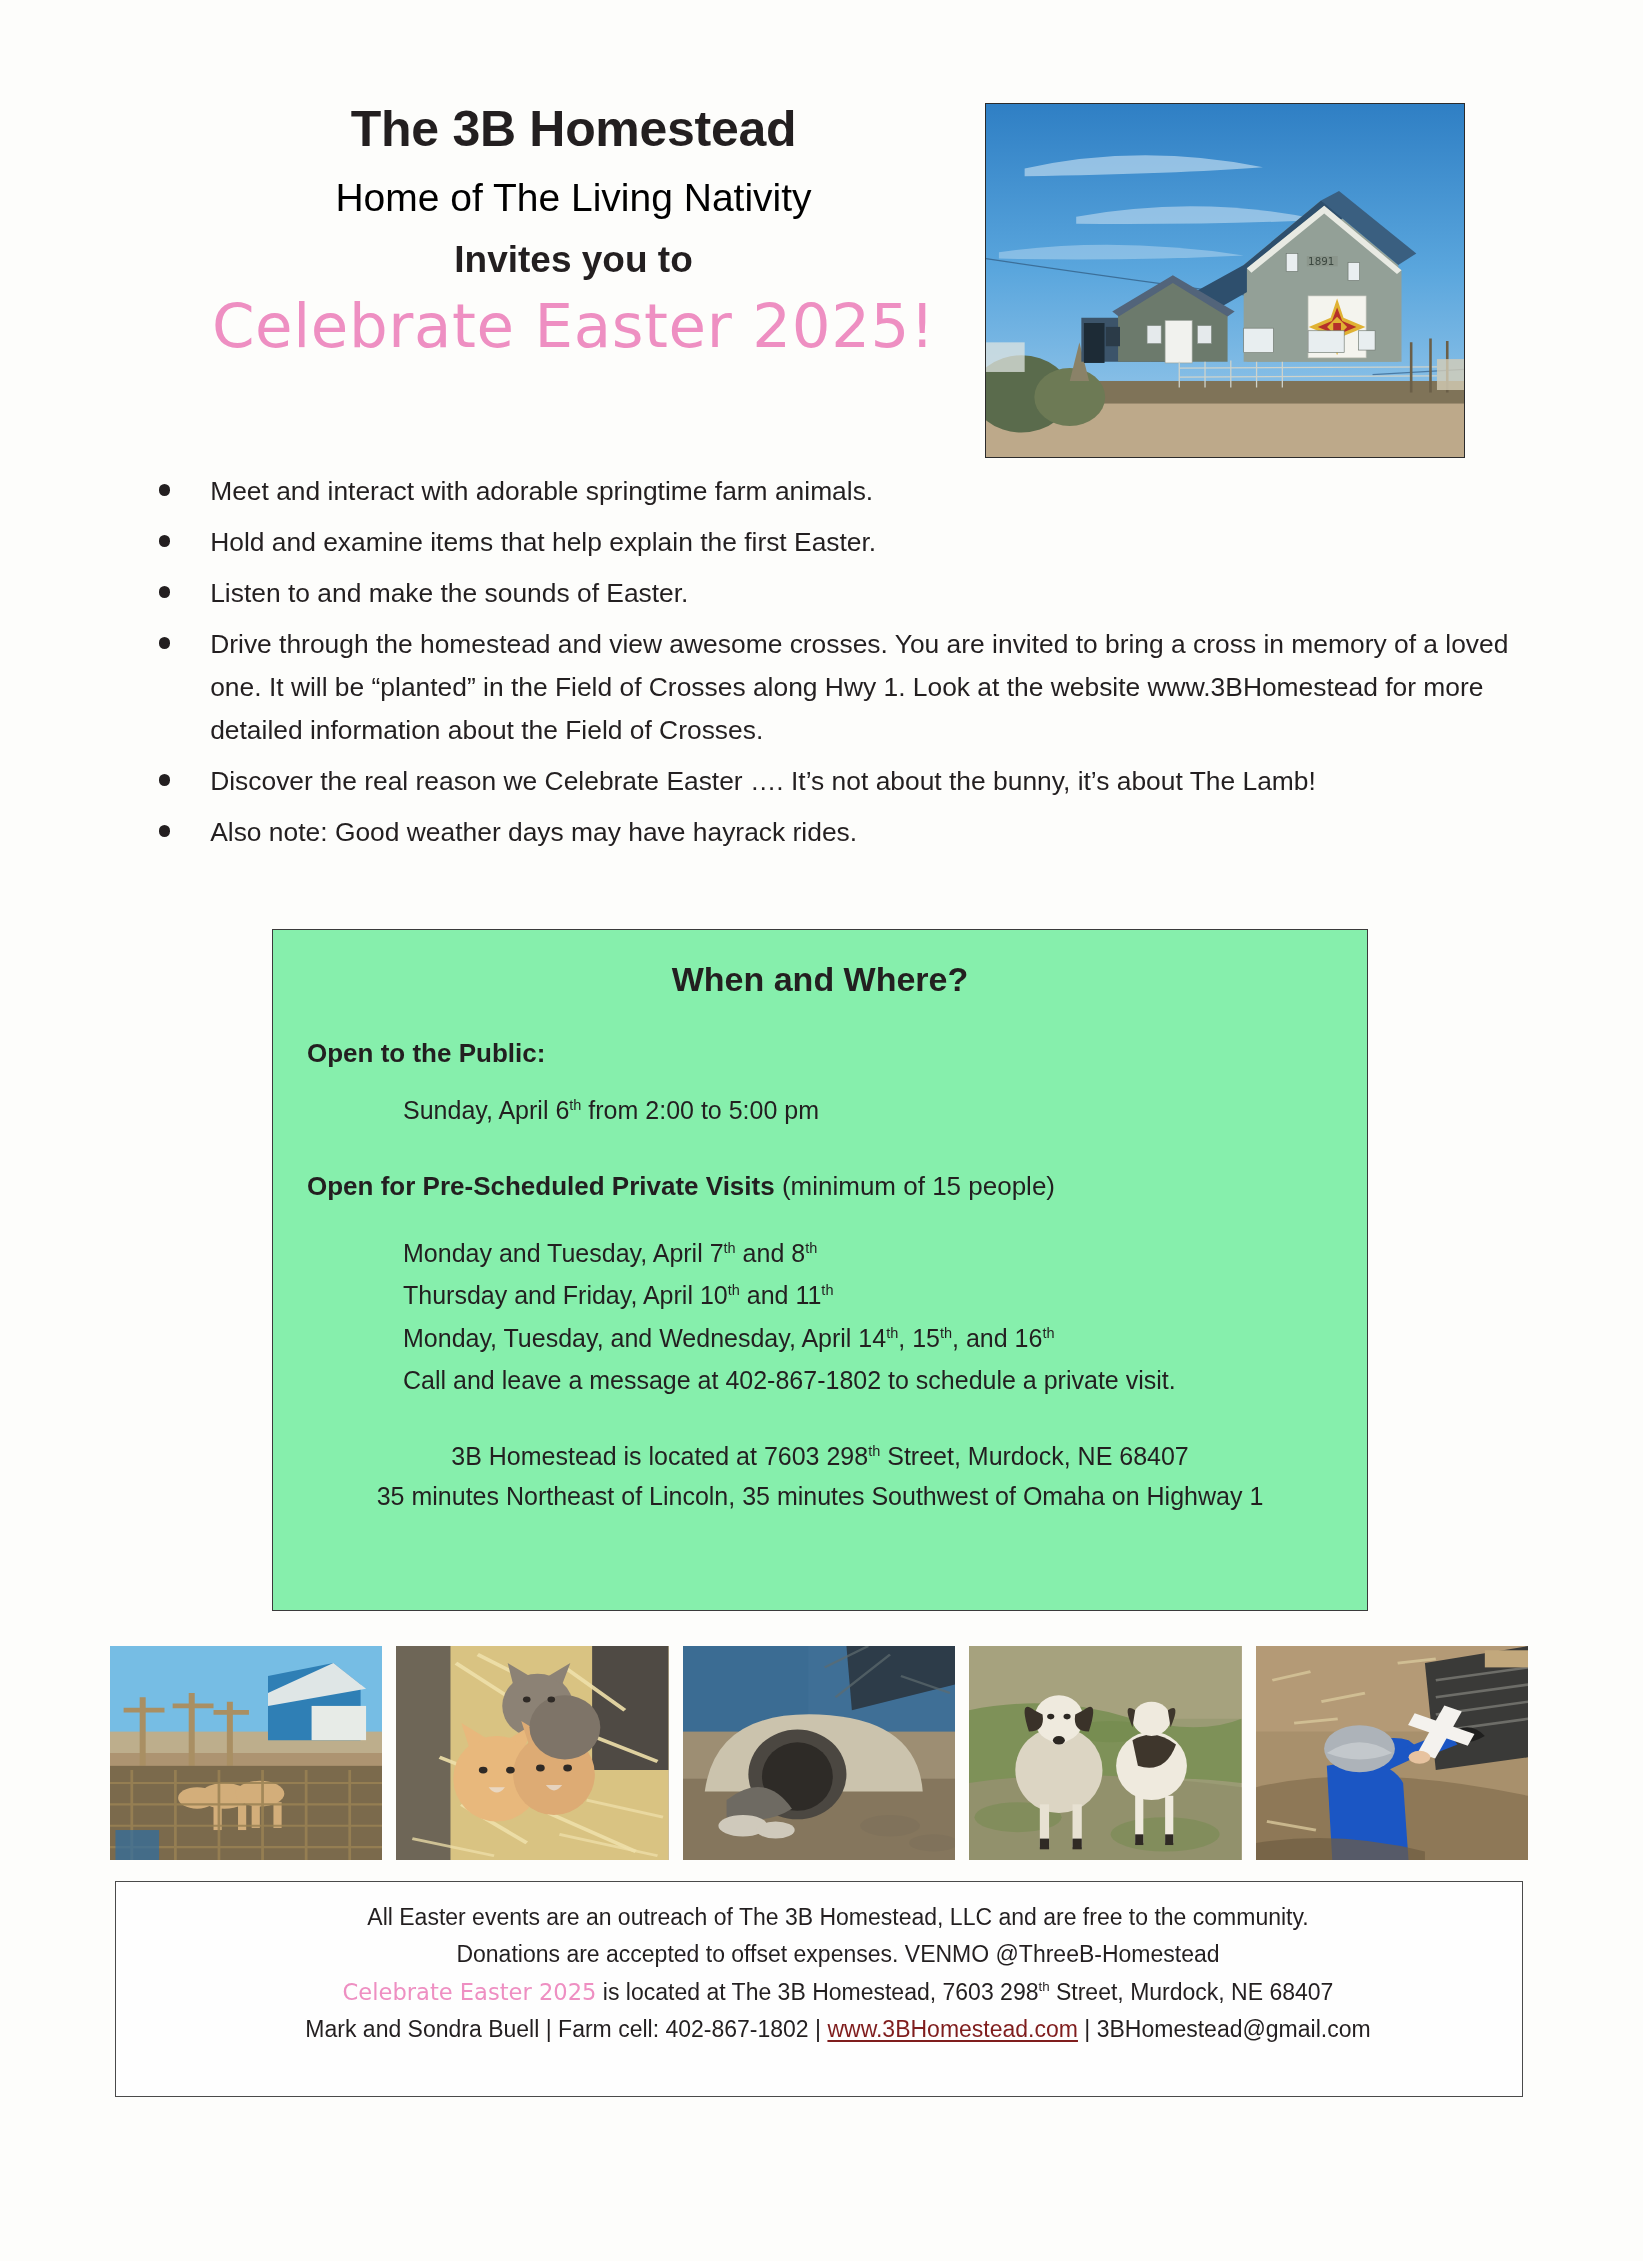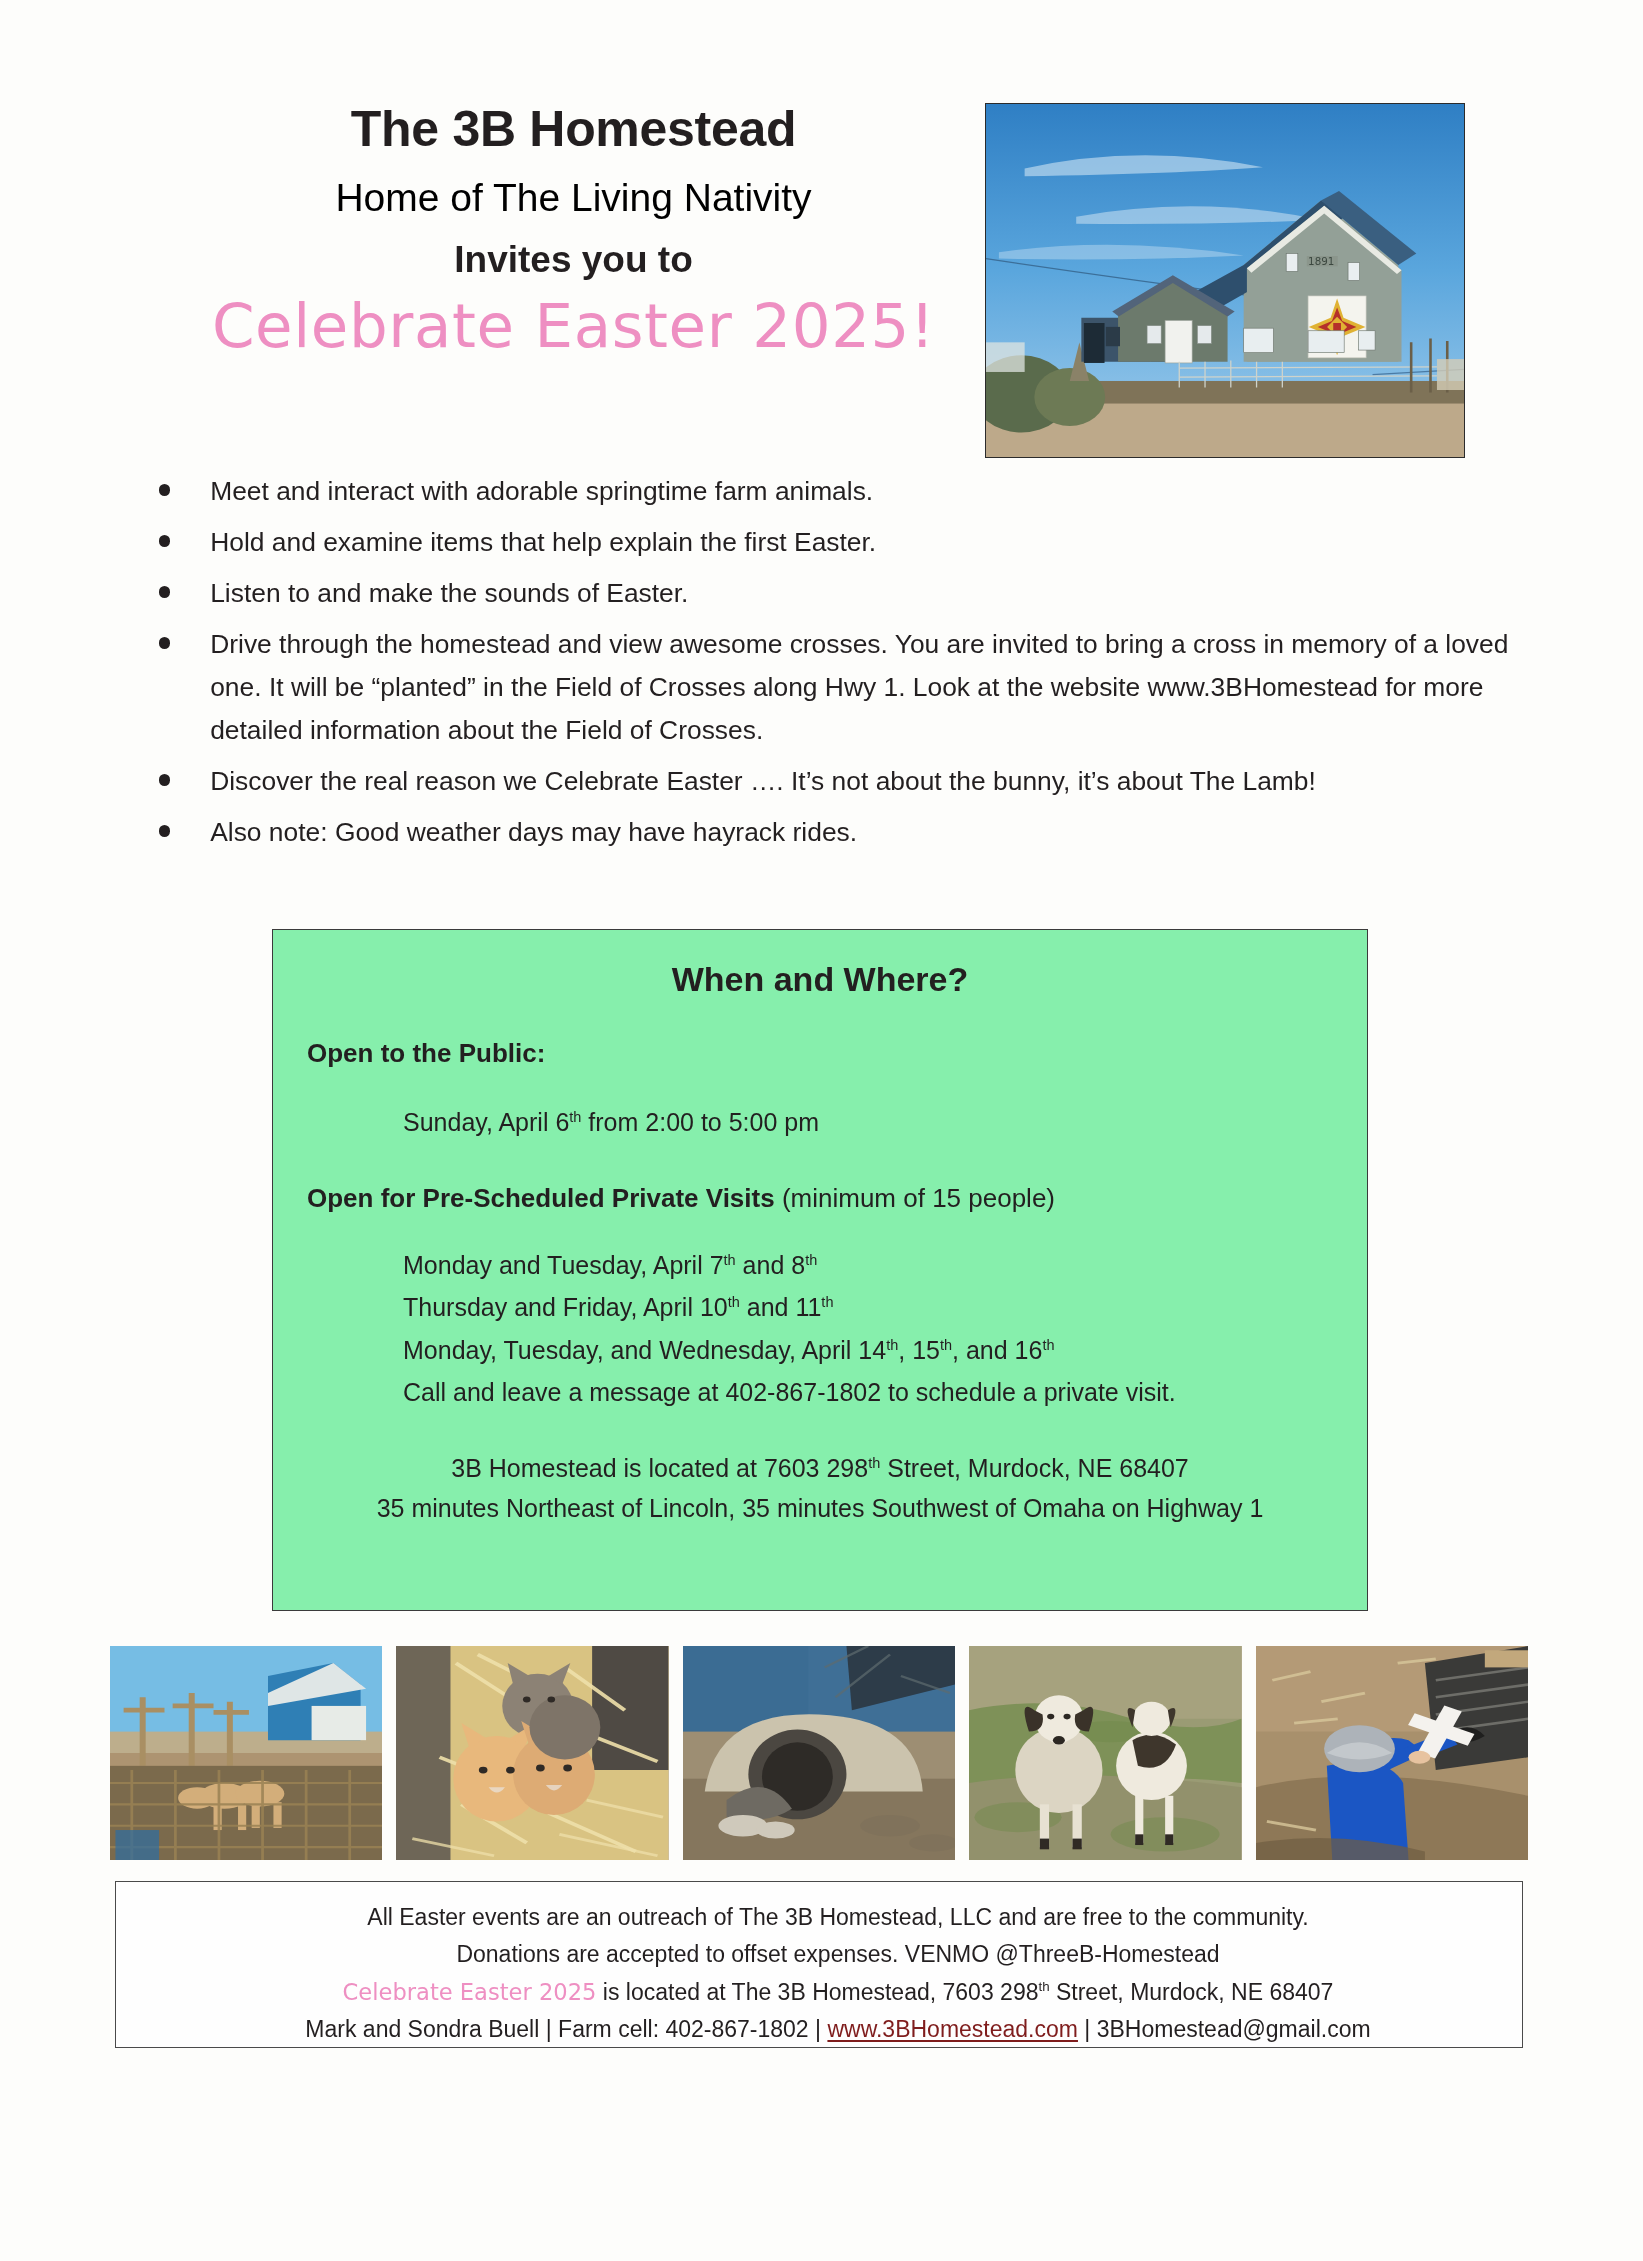--- a/index.html
+++ b/index.html
@@ -125,21 +125,21 @@
     margin-left: 34px;
     margin-top: 39px;
     color: #231f20;
   }
   .ww-heading .plain {
     font-weight: normal;
     text-decoration: none;
   }
   .ww-list {
     margin-left: 130px;
-    margin-top: 32px;
+    margin-top: 20px;
     font-size: 25px;
     line-height: 1.70;
     color: #231f20;
   }
   .ww-list.second { margin-top: 30px; }
   .ww-loc {
     text-align: center;
     font-size: 25px;
     line-height: 1.62;
     margin-top: 34px;
@@ -168,21 +168,21 @@
     background: #c8bda8;
   }
   .strip-photo svg { display:block; width:100%; height:100%; }
 
   
   .footer-box {
     position: absolute;
     left: 115px;
     top: 1881px;
     width: 1408px;
-    height: 167px;
+    height: 216px;
     border: 1.9px solid #4a4a4a;
     box-sizing: border-box;
     background: #fefefe;
     text-align: center;
     padding-top: 17px;
     padding-left: 38px;
   }
   .footer-line {
     font-size: 23px;
     line-height: 1.62;

